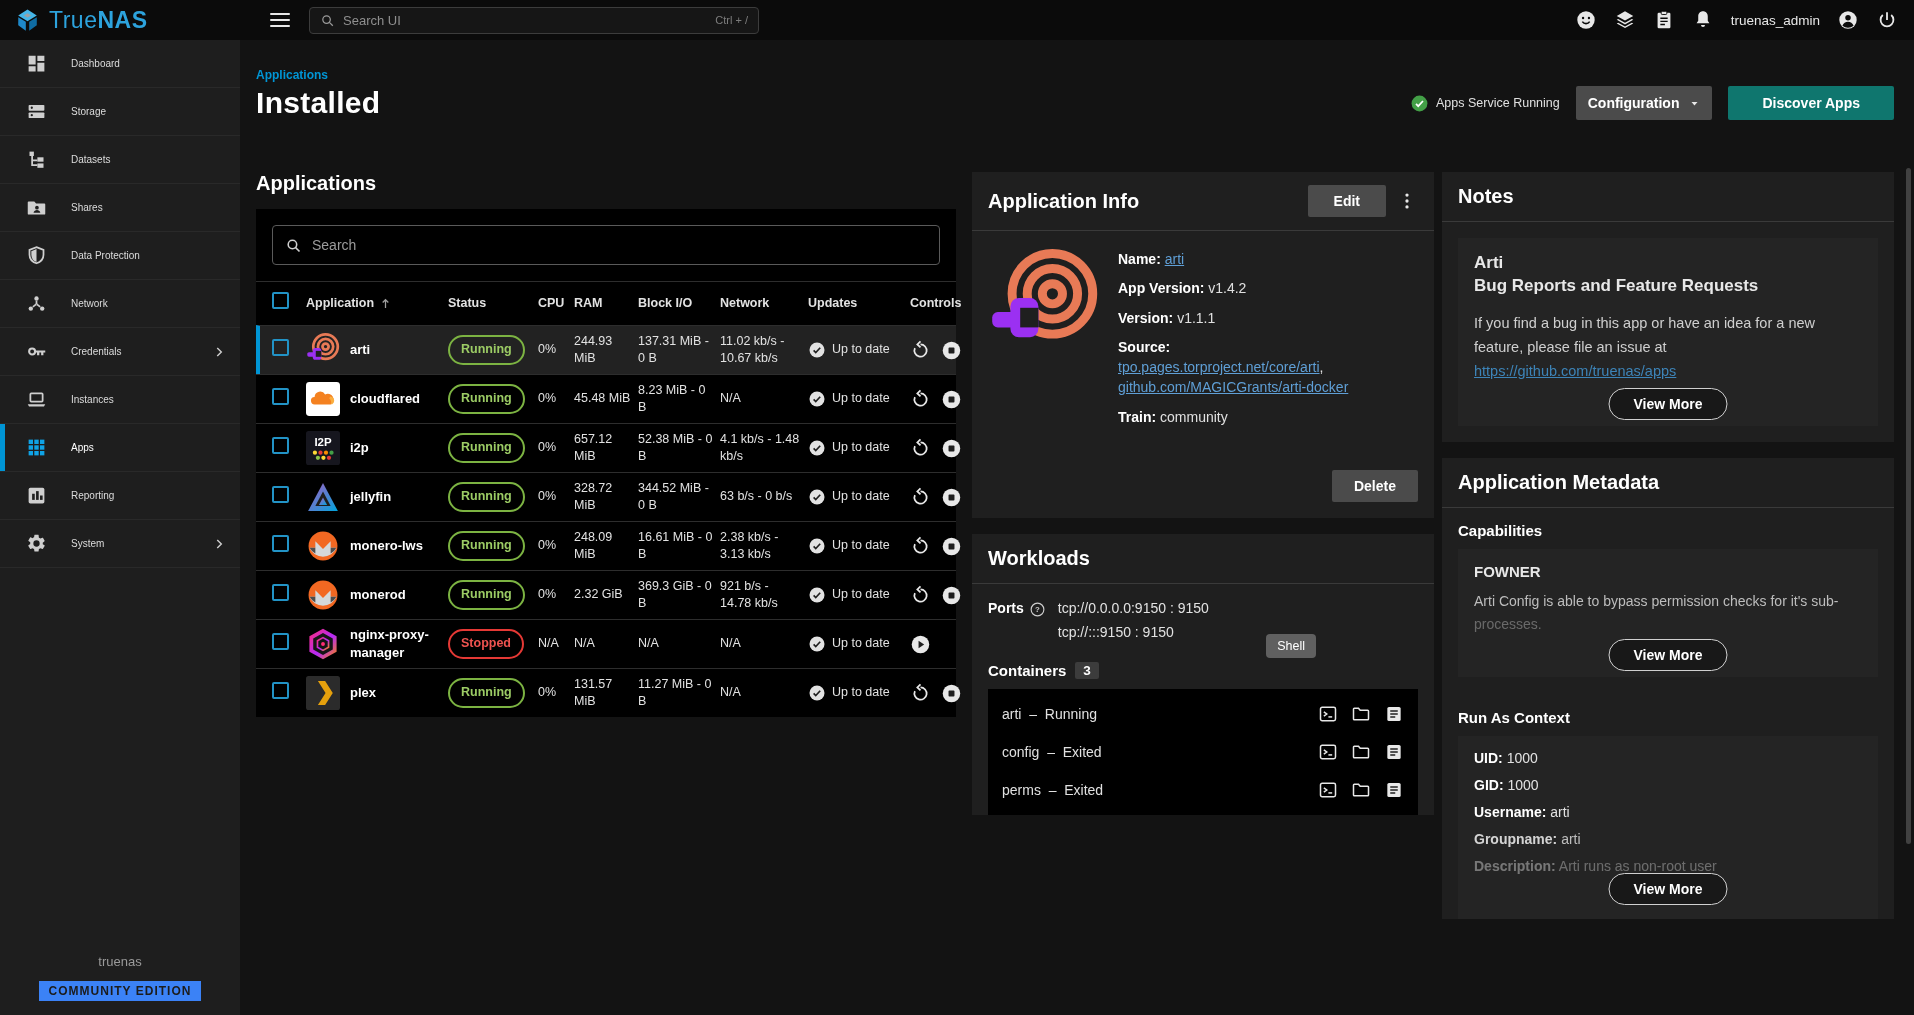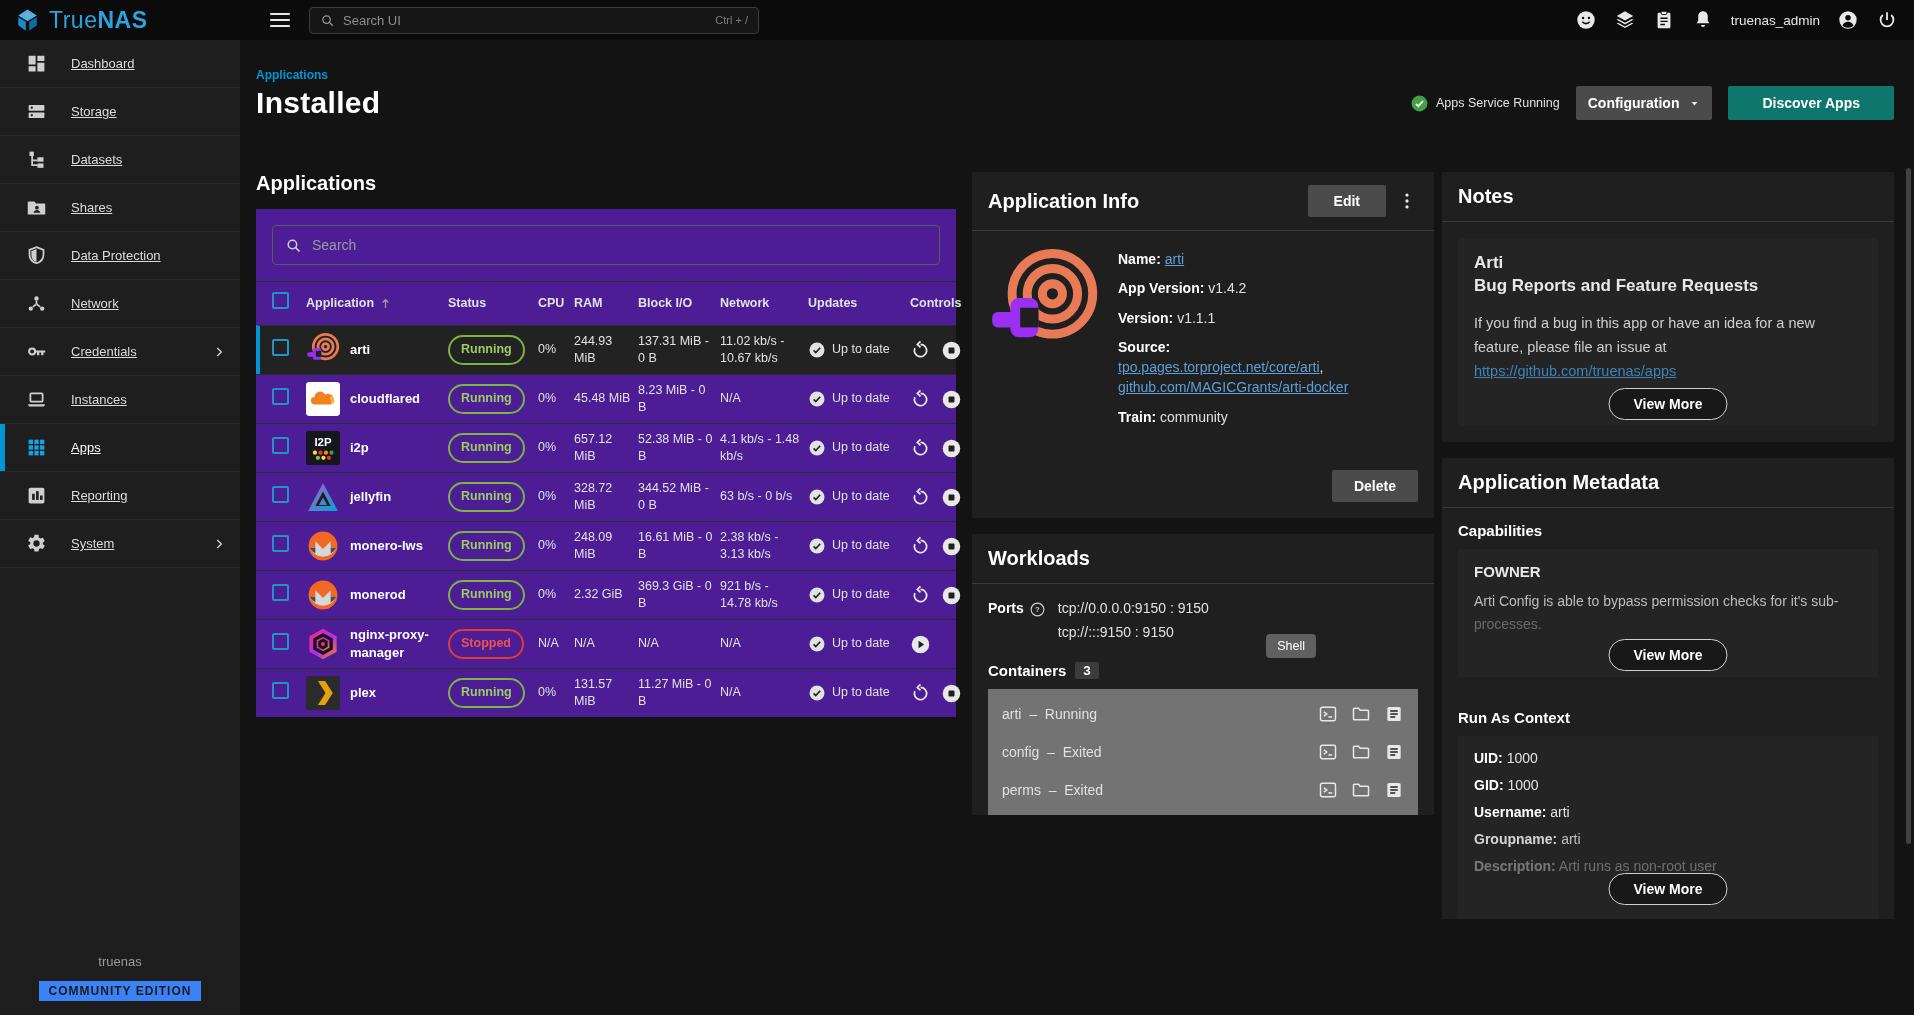--- a/index.html
+++ b/index.html
@@ -23,21 +23,21 @@
   .tb-ic { width:22px; height:22px; display:inline-flex; cursor:pointer; }
   .tb-ic svg { width:100%; height:100%; }
   .tb-user { font-size:13.5px; color:#e8e8e8; }
 
   
   .sidebar { position:absolute; top:40px; left:0; bottom:0; width:240px; background:#1e1e1e; }
   .s-item { height:48px; display:flex; align-items:center; padding-left:26px; gap:24px;
     border-bottom:1px solid #292929; cursor:pointer; position:relative; }
   .s-item .s-ic { width:21px; height:21px; color:#cfcfcf; display:inline-flex; }
   .s-item .s-ic svg { width:100%; height:100%; }
-  .s-lbl { font-size:13px; color:#dcdcdc;text-decoration:underline; }
+  .s-lbl { font-size:10px; color:#dcdcdc; }
   .s-chev { margin-left:auto; margin-right:14px; width:14px; height:14px; color:#cfcfcf; display:inline-flex; }
   .s-chev svg { width:100%; height:100%; }
   .s-item.active::before { content:""; position:absolute; left:0; top:0; bottom:0; width:5px; background:#0095d5; }
   .s-item.active .s-ic { color:#0fa3e6; }
   .s-item.active .s-lbl { color:#fff; }
   .s-footer { position:absolute; bottom:14px; left:0; width:100%; text-align:center; }
   .s-host { color:#9a9a9a; font-size:13px; margin-bottom:12px; }
   .s-edition { display:inline-block; background:#3b82f6; color:#1c1c1c; font-weight:bold;
     font-size:12px; letter-spacing:1px; padding:3px 10px; }
 
@@ -55,21 +55,21 @@
   .btn-blue { background:#0f766e; padding:9px 34px; }
 
   .cols { display:flex; margin-top:52px; align-items:flex-start; }
   .col-left { width:700px; margin-right:16px; }
   .col-mid { width:462px; margin-right:8px; }
   .col-right { width:452px; }
 
   .section-title { font-size:20px; font-weight:bold; color:#fff; margin-bottom:14px; }
 
   
-  .table-card { background:#4c1d95; }
+  .table-card { background:#000000; }
   .search-wrap { padding:16px; }
   .tbl-search { height:40px; border:1px solid #5a5a5a; border-radius:4px; display:flex;
     align-items:center; gap:10px; padding:0 12px; }
   .tbl-search svg { width:17px; height:17px; }
   .tbl-search input { flex:1; background:transparent; border:none; outline:none; color:#e0e0e0; font-size:14px; }
   .tbl-search input::placeholder { color:#9c9c9c; }
   .trow { display:grid; grid-template-columns:34px 142px 90px 36px 64px 82px 88px 102px auto;
     align-items:center; padding-left:16px; border-top:1px solid #2d2d2d; min-height:49px; }
   .trow.thead { min-height:44px; cursor:default; }
   .trow:not(.thead) { cursor:pointer; }
@@ -105,21 +105,21 @@
   .inforow b { color:#fff; }
   a.lnk { color:#5f9fd6; text-decoration:underline; cursor:pointer; }
   .info-foot { padding:14px 16px 16px; text-align:right; margin-top:14px; }
 
   .ports-row { display:flex; padding:16px 16px 4px; font-size:14px; gap:12px; }
   .ports-lbl { display:flex; align-items:flex-start; gap:5px; font-weight:bold; color:#fff; }
   .ports-lbl svg { width:17px; height:17px; margin-top:1px; }
   .ports-vals div { margin-bottom:8px; color:#e2e2e2; }
   .cont-head { display:flex; align-items:center; padding:10px 16px 10px; font-size:15px; font-weight:bold; color:#fff; }
   .cont-badge { background:#3c3c3c; color:#fff; font-size:13.5px; padding:1px 8px; margin-left:9px; border-radius:2px; }
-  .cont-list { margin:0 16px 18px; background:#737373; padding:6px 14px;text-align:right; }
+  .cont-list { margin:0 16px 18px; background:#000000; padding:6px 14px;text-align:right; }
   .cont-row { display:flex; align-items:center; height:38px; font-size:14px; color:#e0e0e0; }
   .cont-acts { margin-left:auto; display:flex; gap:13px; }
   .cont-acts .aic { width:20px; height:20px; display:inline-flex; cursor:pointer; }
   .cont-acts .aic svg { width:100%; height:100%; }
   .wl-wrap { position:relative; }
   .shell-tip { position:absolute; top:100px; right:118px; background:#606060; color:#fff;
     font-size:12.5px; padding:5px 11px; border-radius:4px; z-index:3; }
 
   .note-body { padding:16px; }
   .note-card { background:#242424; padding:14px 16px 42px; position:relative; }

